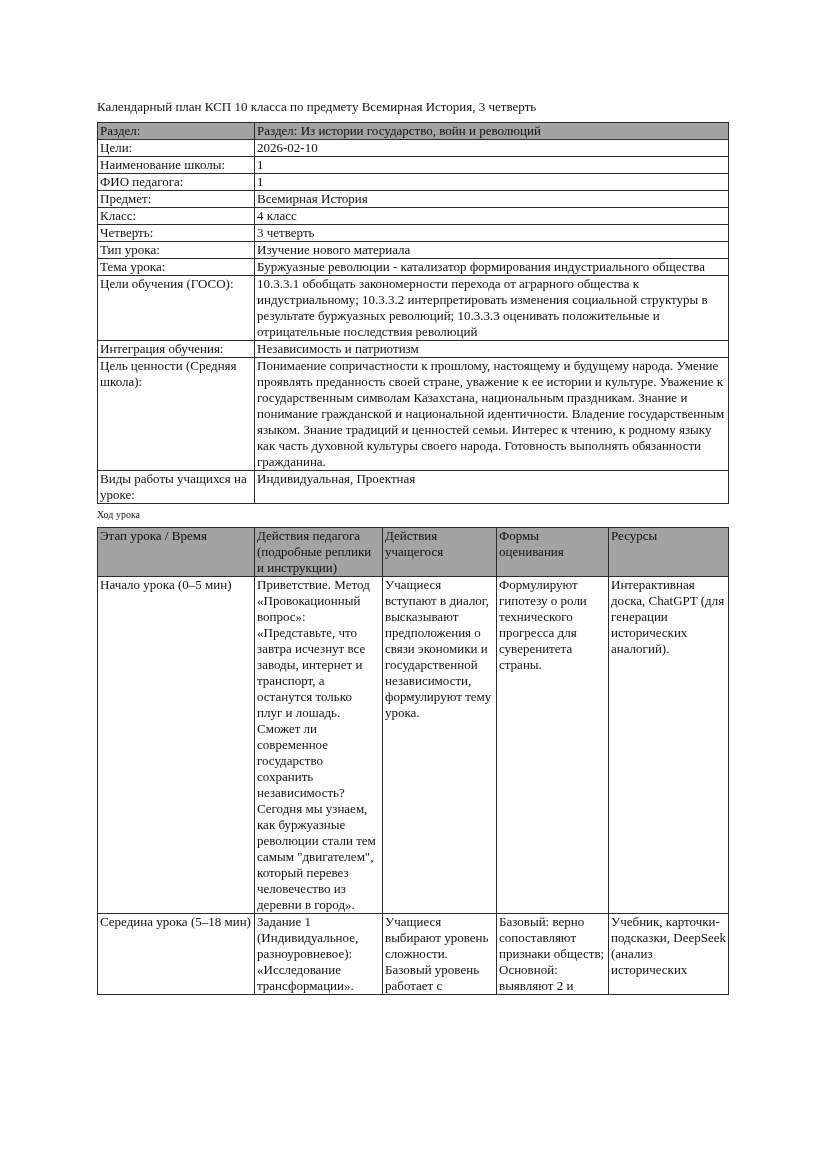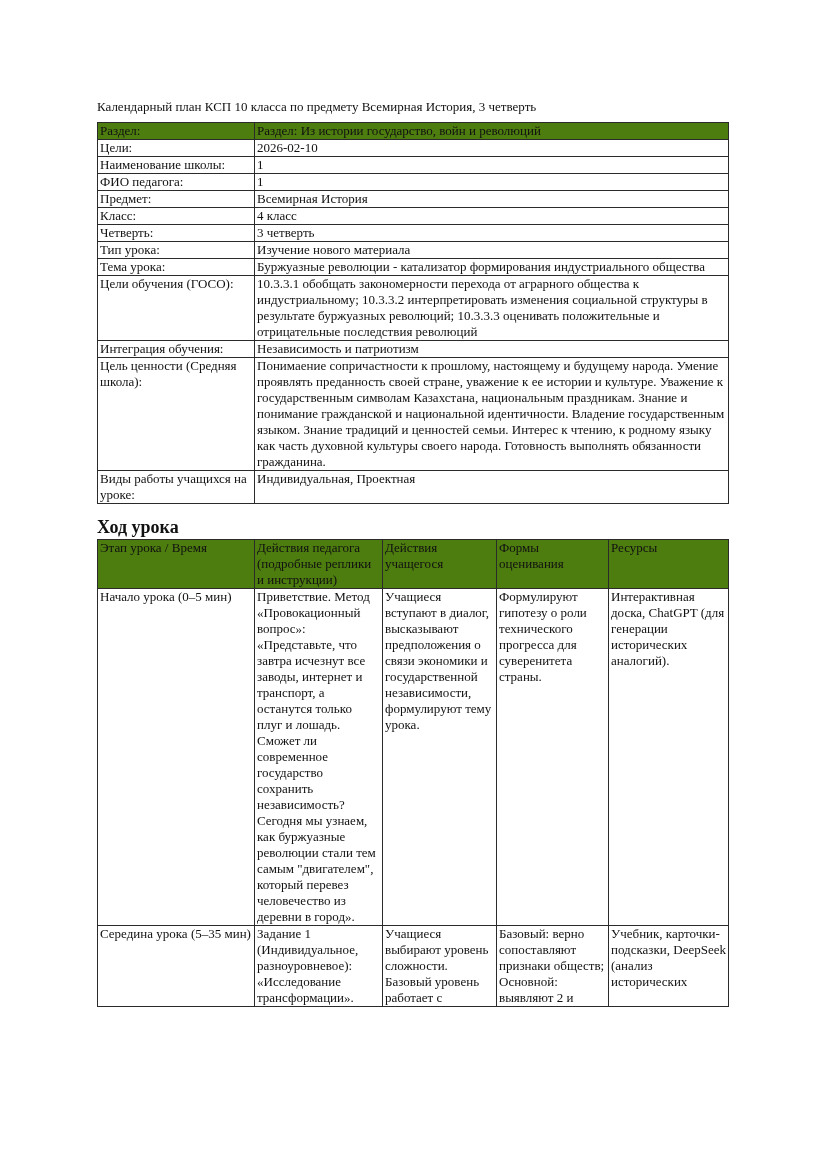--- a/index.html
+++ b/index.html
@@ -33,27 +33,26 @@
   }
   table.doc-table td, table.doc-table th {
     border: 1px solid #2b2b2b;
     padding: 0 2px;
     vertical-align: top;
     text-align: left;
     font-weight: normal;
     word-wrap: normal;
   }
   tr.shaded td, tr.shaded th {
-    background: #4d7c0f;
+    background: #a3a3a3;
   }
   .section-heading {
-    font-size: 18px;
+    font-size: 10px;
     line-height: 16px;
-    margin: 15px 0 4px 0;
-    font-weight: bold;
+    margin: 3px 0 4px 0;
   }
   .clip {
     height: 80px;
     overflow: hidden;
   }
   
   .info-c1 { width: 157px; }
   .info-c2 { width: 474px; }
   .les-c1 { width: 157px; }
   .les-c2 { width: 128px; }
@@ -151,21 +150,21 @@
     <tbody>
       <tr>
         <td>Начало урока (0–5 мин)</td>
         <td>Приветствие. Метод «Провокационный вопрос»: «Представьте, что завтра исчезнут все заводы, интернет и транспорт, а останутся только плуг и лошадь. Сможет ли современное государство сохранить независимость? Сегодня мы узнаем, как буржуазные революции стали тем самым "двигателем", который перевез человечество из деревни в город».</td>
         <td>Учащиеся вступают в диалог, высказывают предположения о связи экономики и государственной независимости, формулируют тему урока.</td>
         <td>Формулируют гипотезу о роли технического прогресса для суверенитета страны.</td>
         <td>Интерактивная доска, ChatGPT (для генерации исторических аналогий).</td>
       </tr>
       <tr>
         <td>
-          <div class="clip">Середина урока (5–35 мин)</div>
+          <div class="clip">Середина урока (5–18 мин)</div>
         </td>
         <td>
           <div class="clip">Задание 1 (Индивидуальное, разноуровневое): «Исследование трансформации».</div>
         </td>
         <td>
           <div class="clip">Учащиеся выбирают уровень сложности. Базовый уровень работает с</div>
         </td>
         <td>
           <div class="clip">Базовый: верно сопоставляют признаки обществ; Основной: выявляют 2 и</div>
         </td>

